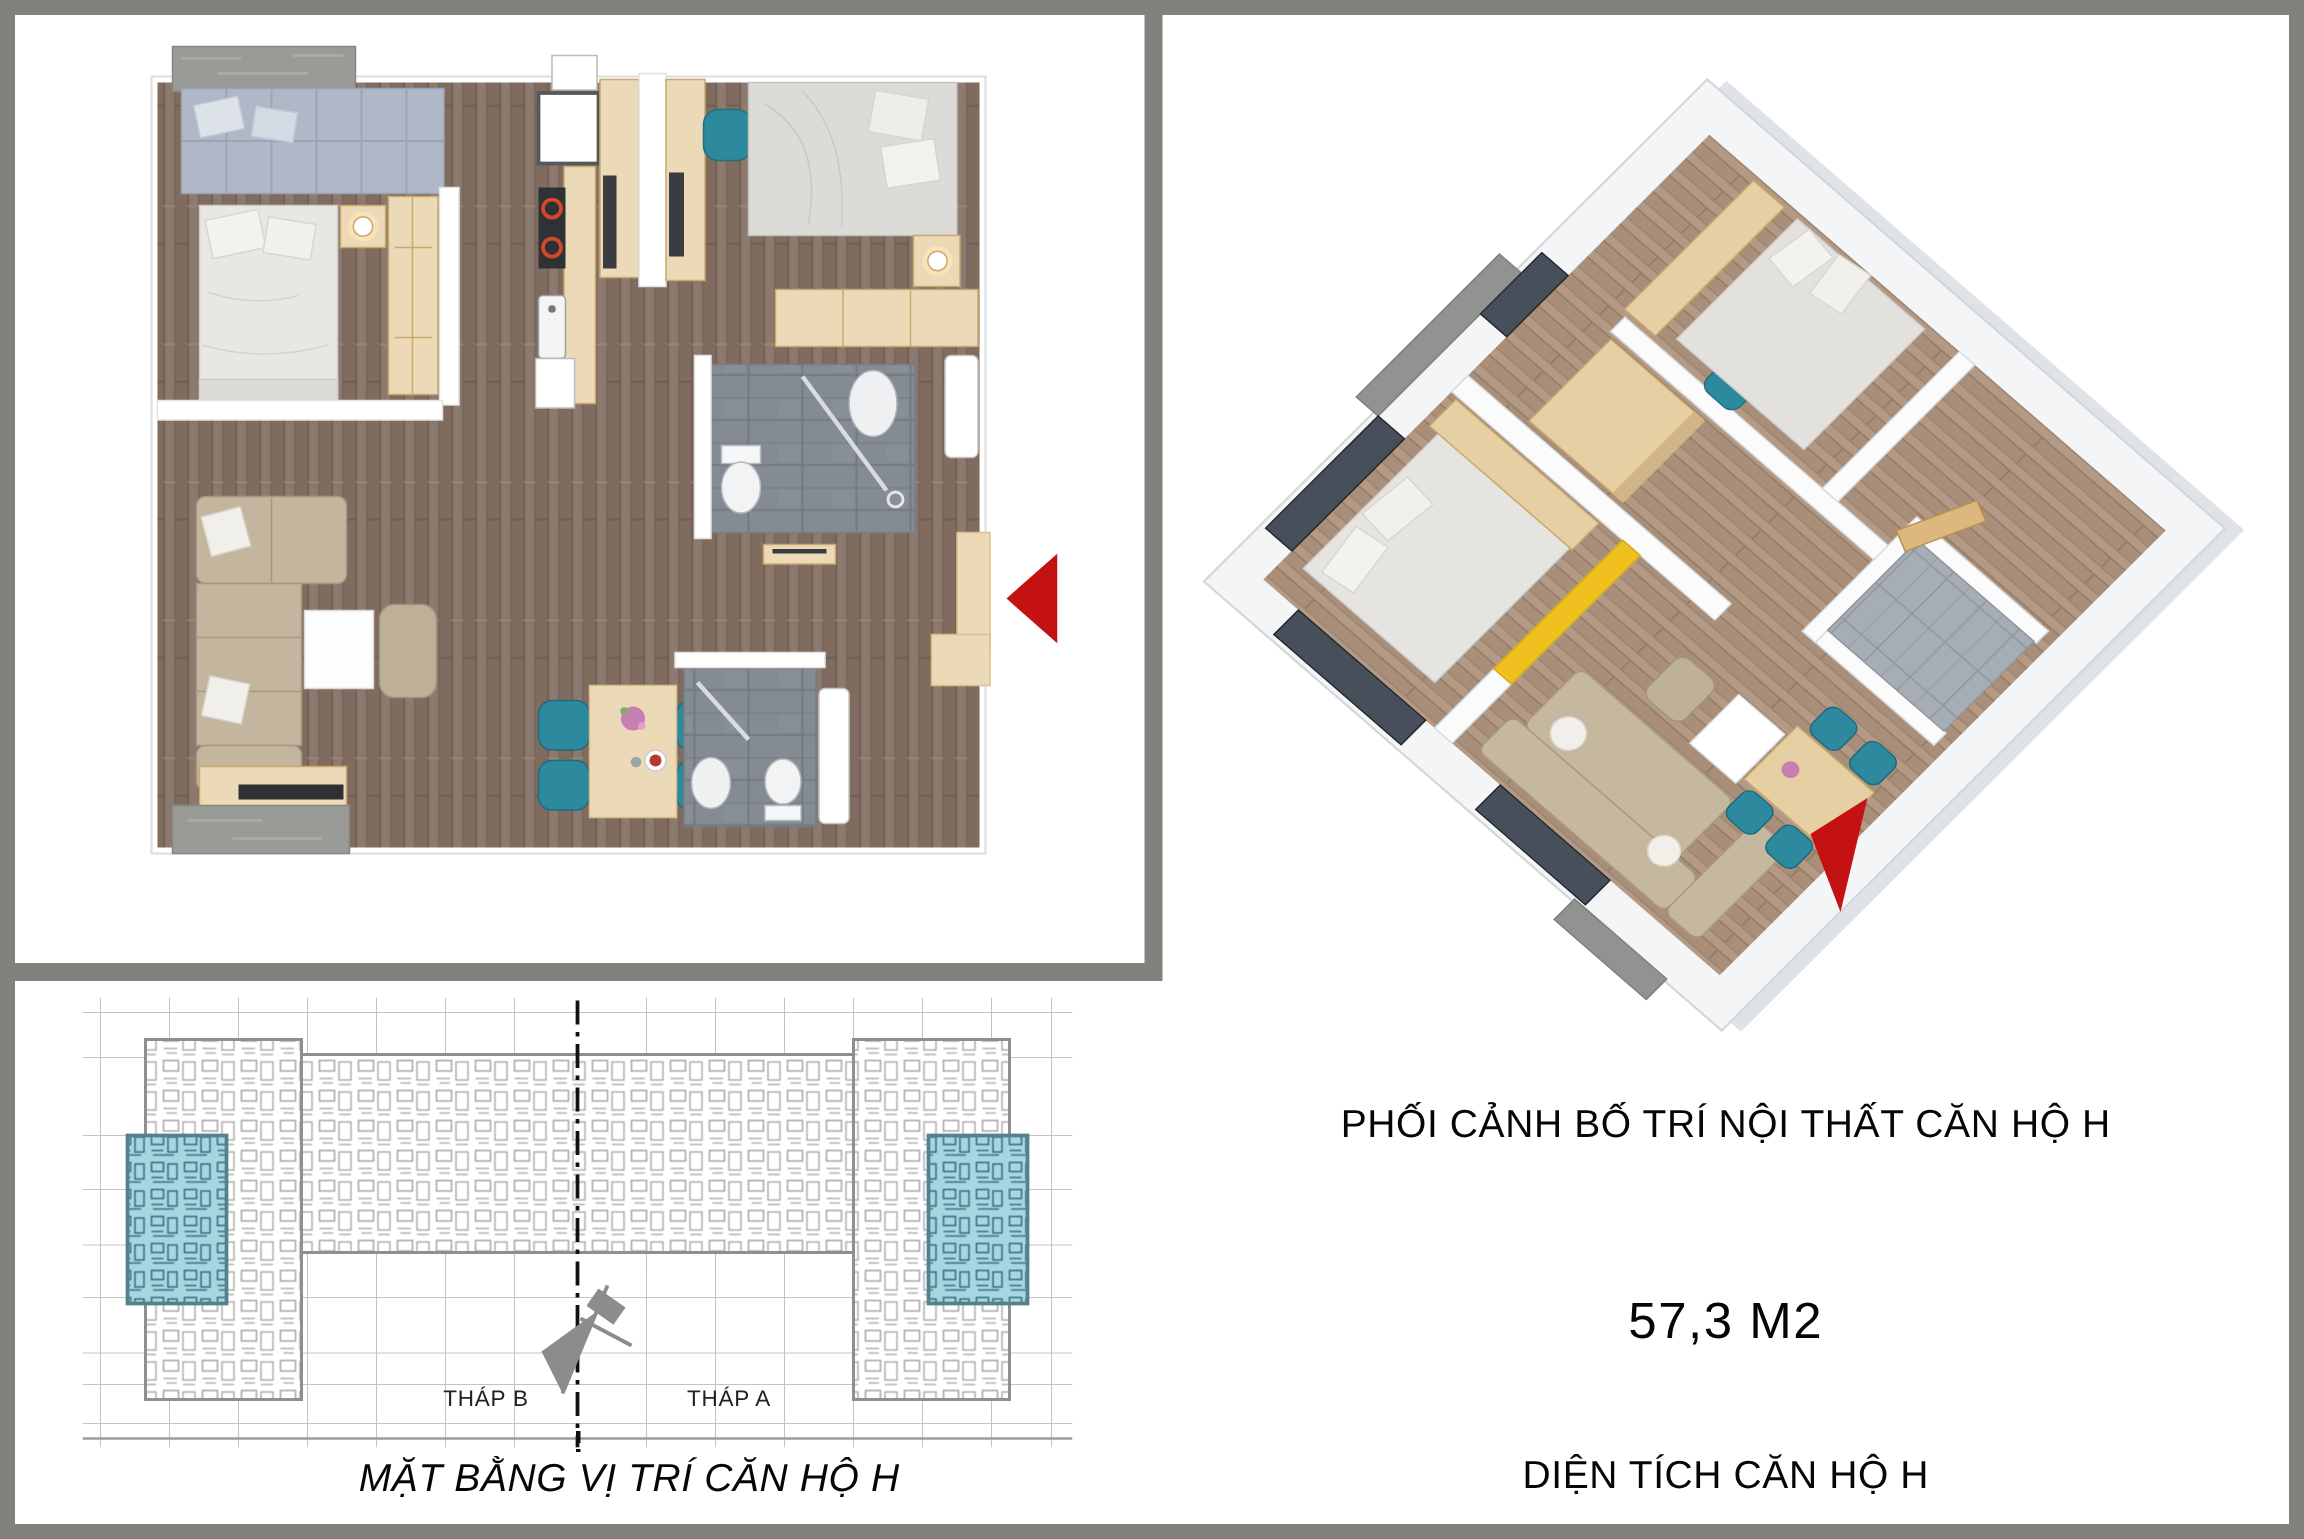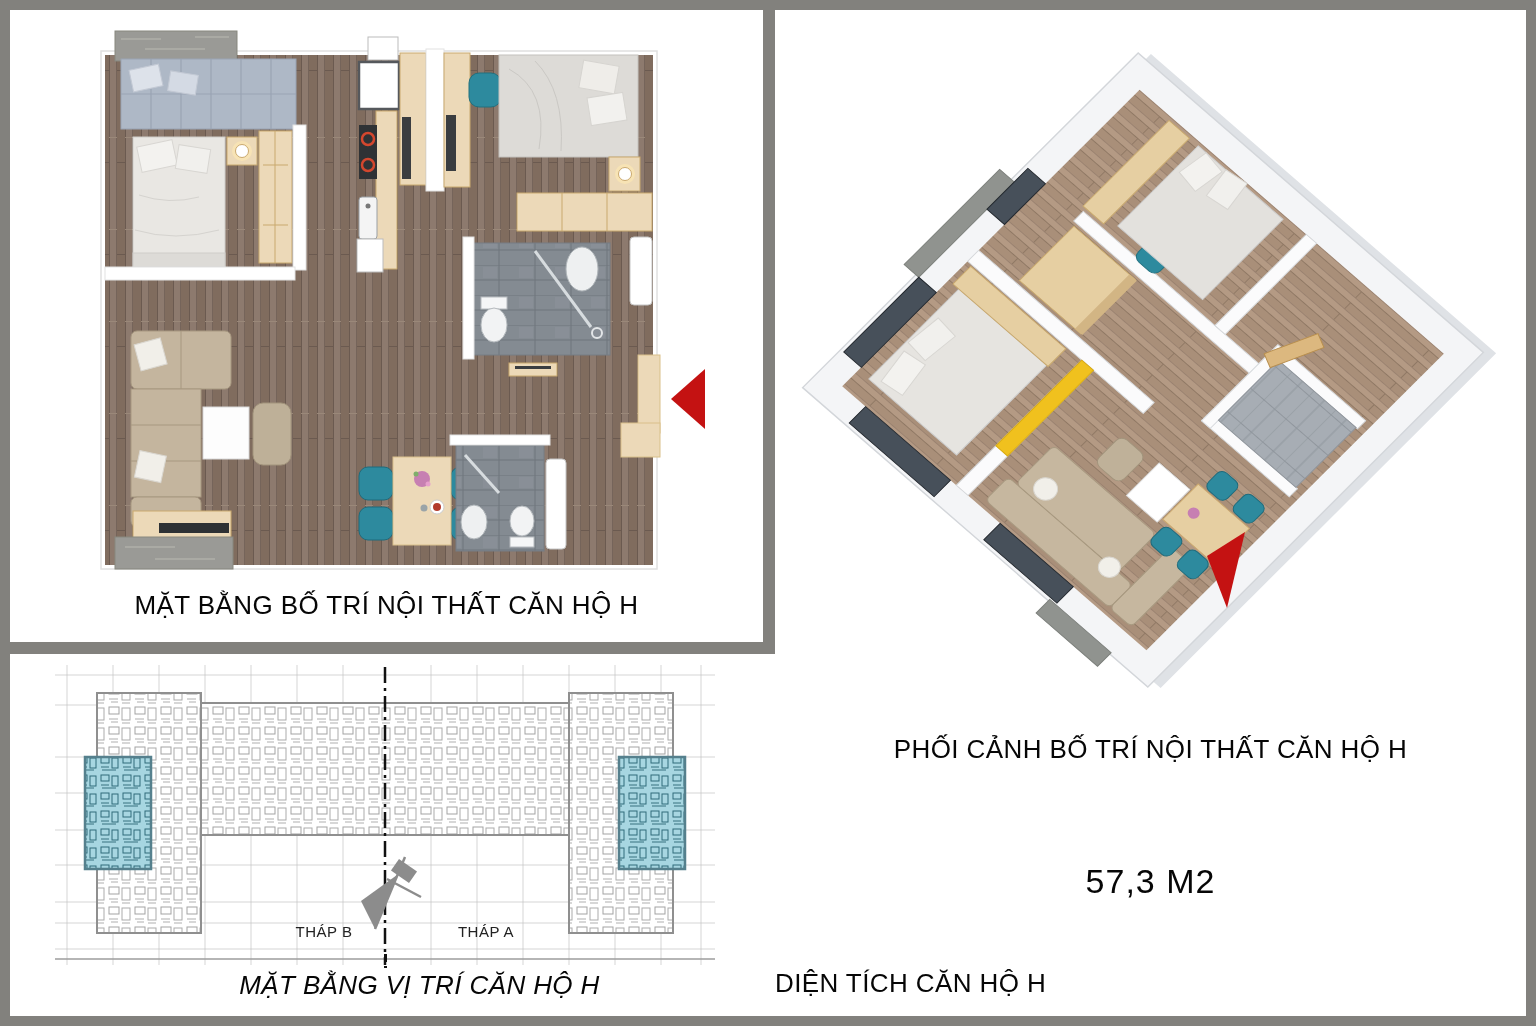--- a/index.html
+++ b/index.html
@@ -21,21 +21,21 @@
   .panel-tl .panel-title{top:580px;}
   .panel-bl .panel-title{top:316px;font-style:italic;}
   .panel-r .panel-title{top:724px;text-align:center;}
   .area-value{
     position:absolute;left:0;width:100%;top:852px;
     text-align:center;color:#060606;
     font-size:34px;letter-spacing:1px;
   }
   .area-caption{
     position:absolute;left:0;width:100%;top:958px;
-    text-align:left;color:#060606;font-size:26px;letter-spacing:.4px;
+    text-align:center;color:#060606;font-size:26px;letter-spacing:.4px;
   }
   svg{display:block;position:absolute;}
   .svg-plan2d{left:75px;top:15px;}
   .svg-site{left:45px;top:11px;}
   .svg-3d{left:0px;top:8px;}
   .cline{
     position:absolute;left:374px;top:300px;width:3px;height:14px;
     background:repeating-linear-gradient(#111 0 8px, transparent 8px 12px);
   }
   text{font-family:"Liberation Sans", sans-serif;}
@@ -171,21 +171,20 @@
       <rect x="371" y="420" width="88" height="106" fill="url(#tiles)" stroke="#767d84"></rect>
       <ellipse cx="389" cy="497" rx="13" ry="17" fill="#eef0f1" stroke="#aeb4b8"></ellipse>
       <ellipse cx="437" cy="496" rx="12" ry="15" fill="#f2f3f4" stroke="#b5babe"></ellipse>
       <rect x="425" y="512" width="24" height="10" fill="#f5f6f7" stroke="#b5babe"></rect>
       <path d="M380 430l34 38" stroke="#d7dcdf" stroke-width="3"></path>
       <rect x="461" y="434" width="20" height="90" rx="4" fill="#ffffff" stroke="#c5c5c5"></rect>
       <rect x="365" y="410" width="100" height="10" fill="#ffffff" stroke="#e2e2e2"></rect>
     </g>
   </svg>
 
-  <div class="panel-title">MẶT BẰNG BỐ TRÍ NỘI THẤT CĂN HỘ H</div>
 </div>
 
 <div class="panel panel-bl">
   <svg class="svg-site" width="660" height="300" viewBox="0 0 660 300">
     <defs>
       <pattern id="rooms" width="26" height="20" patternUnits="userSpaceOnUse">
         <rect width="26" height="20" fill="#ffffff"></rect>
         <rect x="2" y="2" width="10" height="7" fill="none" stroke="#a3a3a3" stroke-width="1"></rect>
         <rect x="15" y="3" width="8" height="12" fill="none" stroke="#ababab" stroke-width="1"></rect>
         <path d="M2 14h9 M4 17h7 M15 18h8" stroke="#b0b0b0" stroke-width="1"></path>

